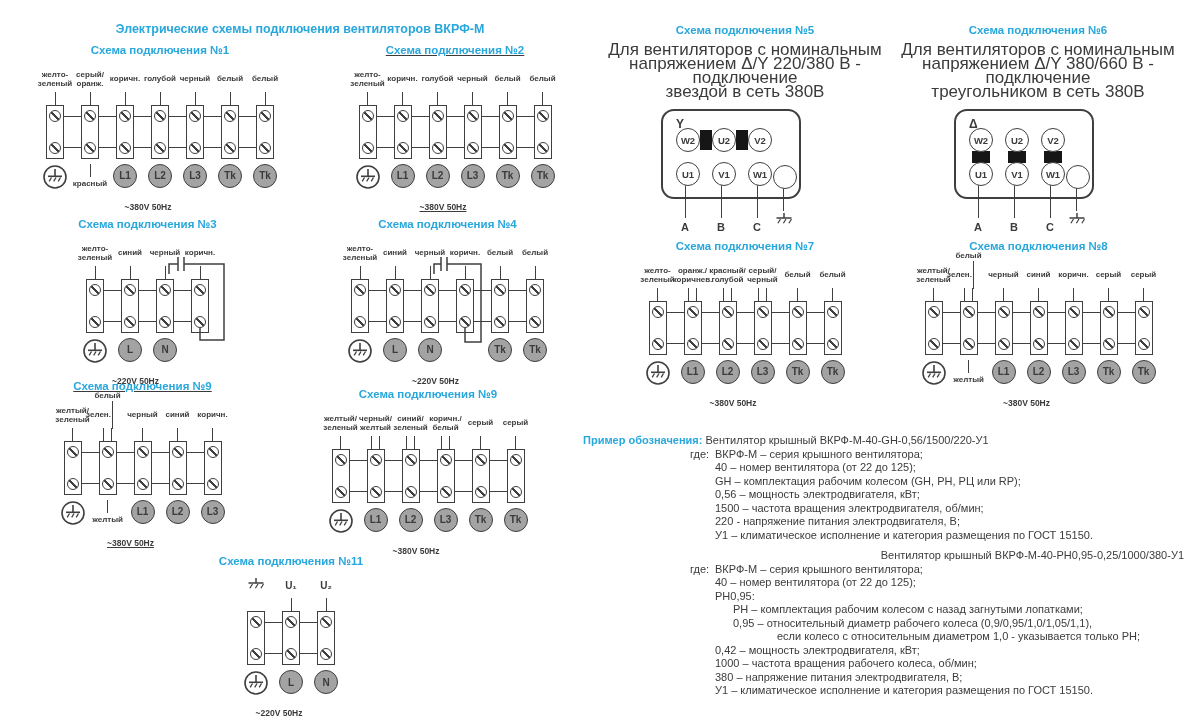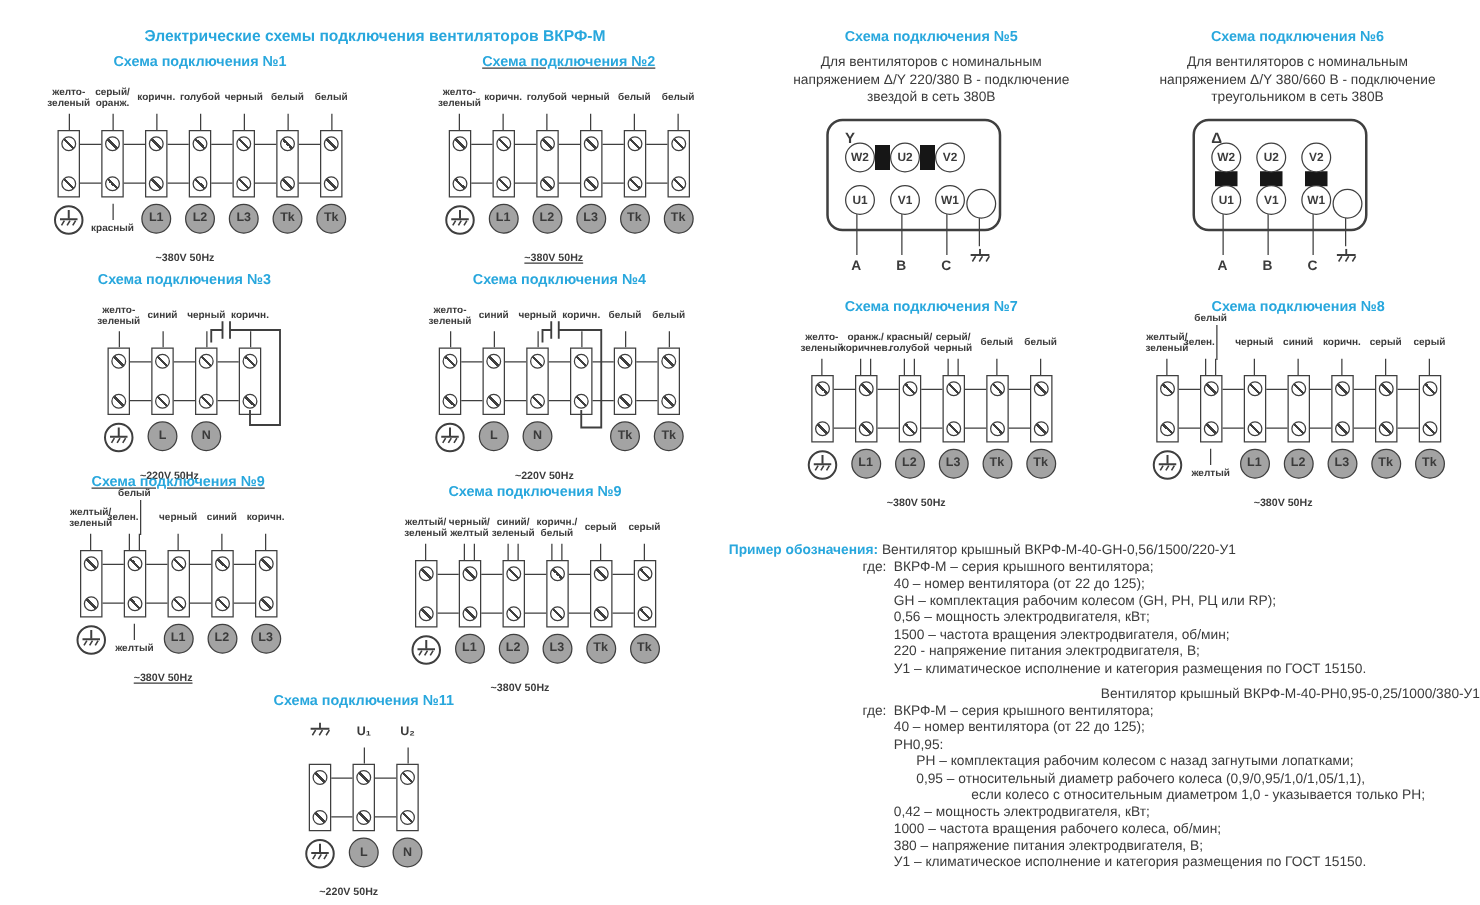--- a/index.html
+++ b/index.html
@@ -42,21 +42,21 @@
   .below{height:36px;margin-top:5px;display:flex;flex-direction:column;align-items:center;}
   .circ{width:24px;height:24px;border-radius:50%;border:1.6px solid var(--ln);
     display:flex;align-items:center;justify-content:center;font-size:10px;
     font-weight:bold;background:#a3a3a3;}
   .dwire{height:13px;width:0;border-left:1.5px solid var(--ln);}
   .sublbl{font-size:8px;font-weight:bold;margin-top:2px;white-space:nowrap;}
   .volt{font-size:8.5px;font-weight:bold;margin-top:2px;transform:translateX(-12px);}
   .cap{position:absolute;left:0;top:0;overflow:visible;z-index:2;pointer-events:none;}
 
   
-  .mdesc{font-size:11px;line-height:14px;white-space:pre-line;margin:4px 0 10px;}
+  .mdesc{font-size:17px;line-height:14px;white-space:pre-line;margin:4px 0 10px;}
   .mwrap{position:relative;width:188px;height:134px;margin:0 auto;}
   .mbox{position:absolute;left:10px;top:0;width:140px;height:90px;background:#fff;
     border:2.2px solid var(--ln);border-radius:13px;}
   .mletter{position:absolute;left:13px;top:6px;font-weight:bold;font-size:12px;}
   .mcirc{position:absolute;width:24px;height:24px;border:1.9px solid var(--ln);
     border-radius:50%;background:#fff;display:flex;align-items:center;justify-content:center;
     font-weight:bold;font-size:9.5px;z-index:2;}
   .jump{position:absolute;background:#161616;z-index:1;}
   .mwire{position:absolute;width:0;border-left:1.7px solid var(--ln);height:34px;top:75px;}
   .phase{position:absolute;top:112px;transform:translateX(-50%);font-weight:bold;font-size:11px;}

